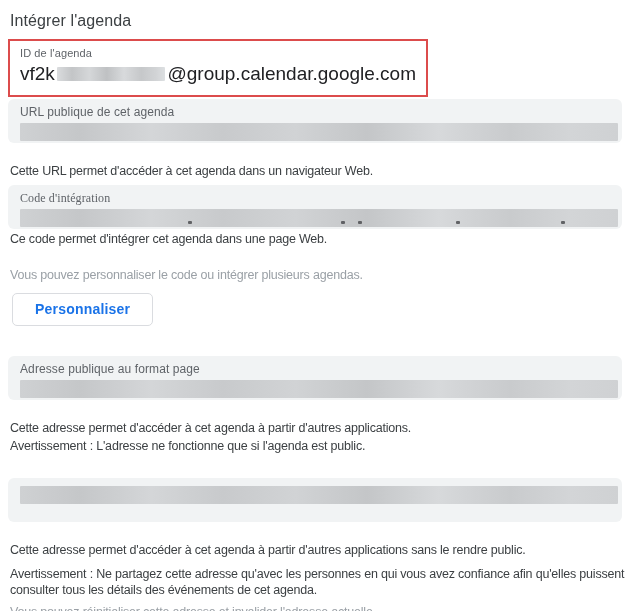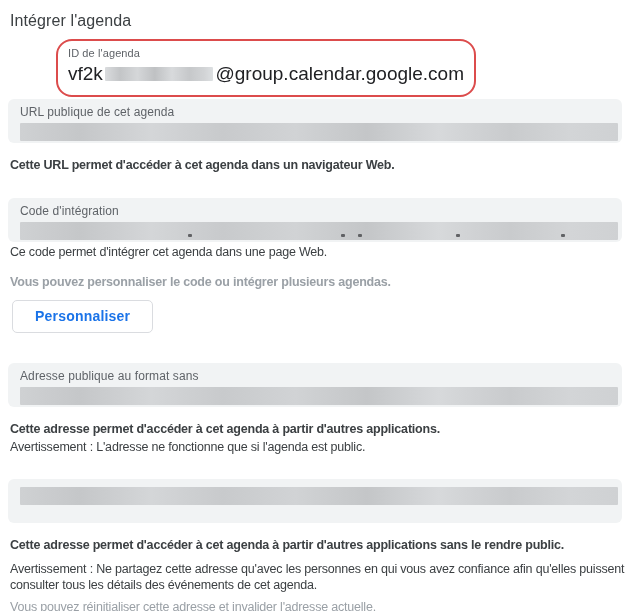--- a/index.html
+++ b/index.html
@@ -25,24 +25,23 @@
     margin-left: 2px;
     height: 19px;
   }
 
   
   .annotation-box {
     margin-top: 8px;
     width: 420px;
     height: 58px;
     border: 2.5px solid #dc4c4c;
-    border-radius: 16px;
+    border-radius: 0;
     padding: 6px 10px 0 10px;
     background: #ffffff;
-    margin-left: 48px;
   }
   .id-label {
     font-size: 11px;
     color: #5f6368;
     letter-spacing: 0.1px;
     height: 14px;
   }
   .id-value {
     font-size: 19px;
     color: #202124;
@@ -123,25 +122,25 @@
     font-size: 14px;
     font-weight: bold;
     letter-spacing: 0.2px;
     text-align: right;
     padding: 0 22px;
     line-height: 31px;
     cursor: pointer;
   }
 
   
-  .mt9  { margin-top: 14px; font-weight: bold; }
+  .mt9  { margin-top: 20px; }
   .mt12 { margin-top: 2px; }
   .mt8  { margin-top: 8px; }
   .mt6  { margin-top: 6px; }
-  .mt23 { margin-top: 25px; }
+  .mt23 { margin-top: 6px; font-family: Liberation Serif, serif; }
   .mt30 { margin-top: 30px; }
   .mt24 { margin-top: 24px; }
 </style>
 </head>
 <body>
 
 <div class="page">
 
   <div class="section-title">Intégrer l'agenda</div>
 
@@ -172,21 +171,21 @@
     <span class="speckle" style="left:448px"></span>
     <span class="speckle" style="left:553px"></span>
   </div>
   <p class="para mt12">Ce code permet d'intégrer cet agenda dans une page Web.</p>
   <p class="para muted mt9">Vous pouvez personnaliser le code ou intégrer plusieurs agendas.</p>
 
   <button class="customize-btn">Personnaliser</button>
 
   
   <div class="field mt30">
-    <div class="field-label">Adresse publique au format sans</div>
+    <div class="field-label">Adresse publique au format page</div>
     <div class="redacted-bar"></div>
   </div>
   <p class="para mt9">Cette adresse permet d'accéder à cet agenda à partir d'autres applications.</p>
   <p class="para mt12">Avertissement : L'adresse ne fonctionne que si l'agenda est public.</p>
 
   
   <div class="field mt24">
     <div class="redacted-bar"></div>
   </div>
   <p class="para mt9">Cette adresse permet d'accéder à cet agenda à partir d'autres applications sans le rendre public.</p>

